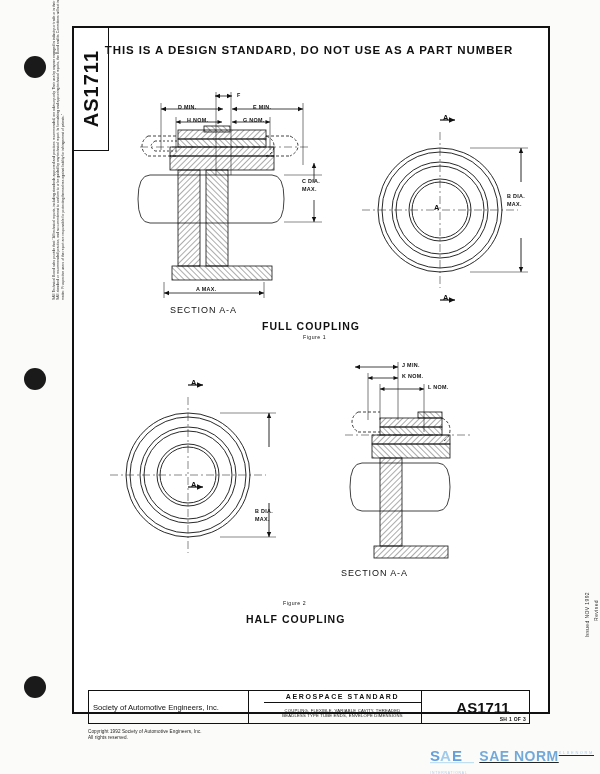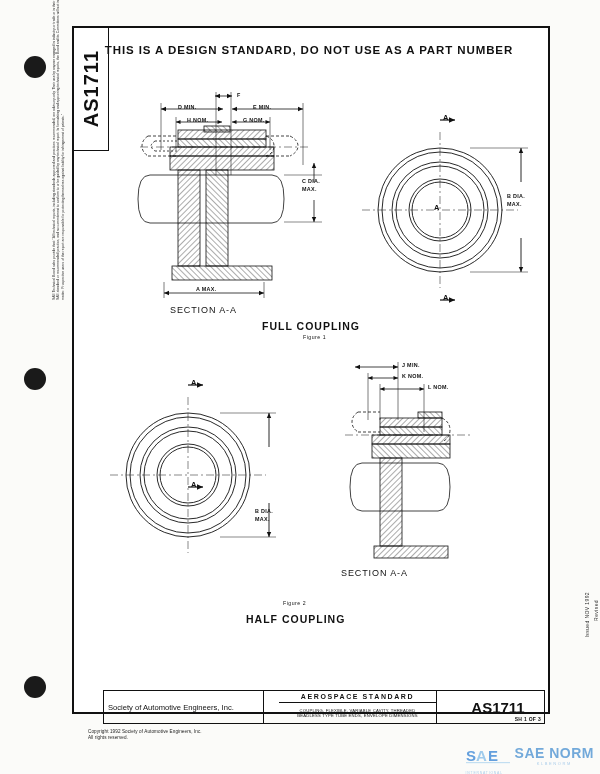--- a/index.html
+++ b/index.html
@@ -31,37 +31,37 @@
   
   .lbl{position:absolute;color:#111;font-size:5.4px;font-weight:bold;letter-spacing:.3px;white-space:nowrap;font-family:"Liberation Sans",sans-serif;}
   .lbl.big{font-size:10.5px;letter-spacing:1px;}
   .lbl.mid{font-size:7.5px;letter-spacing:.6px;}
   .lbl.fig{font-size:5.2px;font-weight:normal;letter-spacing:.5px;}
   .lbl.sec{font-size:9px;font-weight:normal;letter-spacing:.9px;}
 
   svg{position:absolute;left:0;top:0;overflow:visible;}
 
   
-  .titleblock{position:absolute;left:103px;top:690px;width:440px;height:32px;border:1.2px solid #111;display:flex;gap:15px;}
+  .titleblock{position:absolute;left:88px;top:690px;width:440px;height:32px;border:1.2px solid #111;display:flex;gap:15px;}
   .tb-sae{width:160px;border-right:1.2px solid #111;display:flex;align-items:center;padding-left:4px;box-sizing:border-box;}
   .tb-sae-txt{font-size:7.6px;color:#111;letter-spacing:0px;}
   .tb-mid{flex:1;border-right:1.2px solid #111;display:flex;flex-direction:column;}
   .tb-mid-top{height:11px;border-bottom:1.2px solid #111;display:flex;align-items:center;justify-content:center;font-size:7px;font-weight:bold;letter-spacing:1.6px;color:#111;}
   .tb-mid-bot{flex:1;display:flex;flex-direction:column;justify-content:center;align-items:center;gap:0px;}
   .tb-desc{font-size:4.2px;letter-spacing:.2px;color:#111;line-height:5.2px;text-align:center;}
   .tb-num{width:92px;display:flex;align-items:center;justify-content:center;position:relative;}
   .tb-num-txt{font-size:15px;font-weight:bold;letter-spacing:0px;color:#111;}
   .tb-sh{position:absolute;right:3px;bottom:1px;font-size:5px;font-weight:bold;color:#111;letter-spacing:.3px;}
 
   .copyright{position:absolute;left:88px;top:729px;font-size:4.6px;line-height:6px;color:#222;letter-spacing:.1px;}
 
   
   .wm{position:absolute;right:6px;bottom:8px;display:flex;align-items:center;gap:5px;opacity:.85;}
   .wm-badge{position:relative;width:44px;height:20px;}
-  .wm-txt{display:flex;flex-direction:column;line-height:1;}
+  .wm-txt{display:flex;flex-direction:row;line-height:1;text-decoration:underline;}
   .wm-main{font-size:14px;font-weight:bold;color:#5b9bd5;letter-spacing:.5px;}
   .wm-sub{font-size:4px;color:#9ec6e8;letter-spacing:1.6px;margin-top:2px;text-align:center;}
   .wm-int{font-size:3.4px;color:#9ec6e8;letter-spacing:.8px;margin-top:1px;}
 </style>
 </head>
 <body>
 
 <div class="page">
 
   <div class="hole h1"></div>

